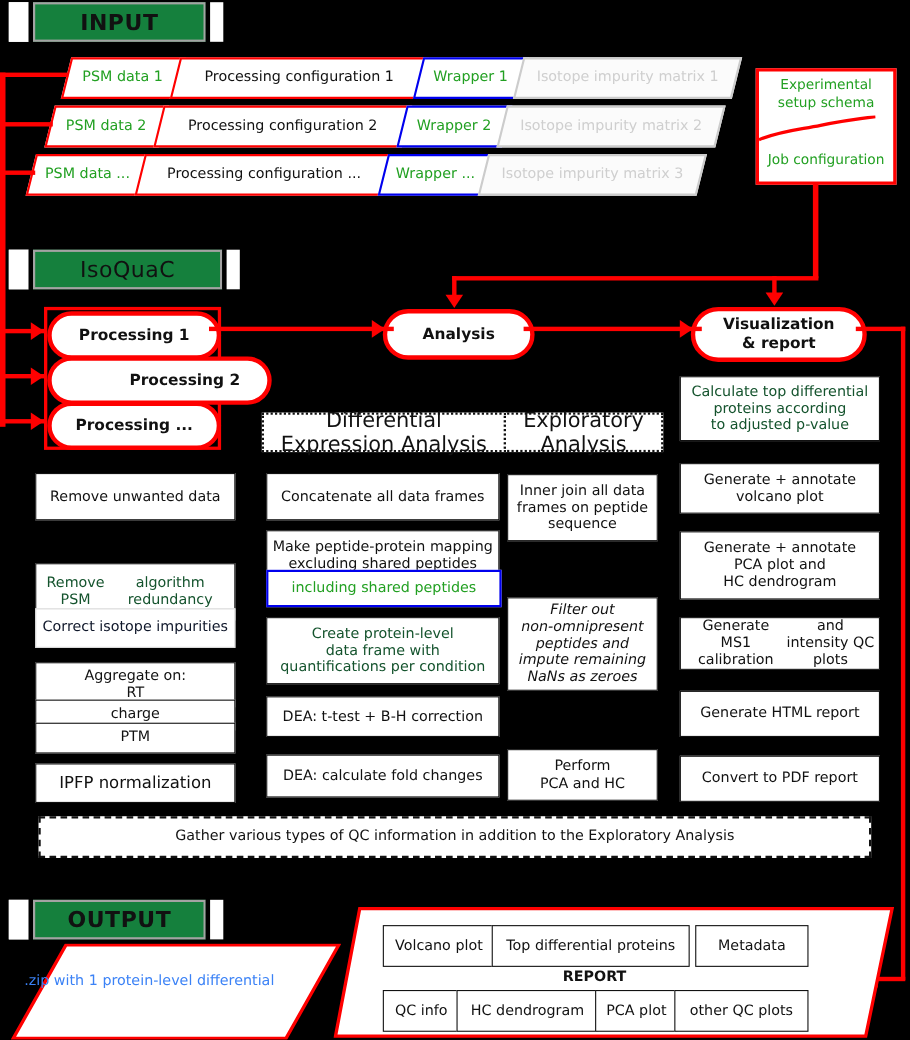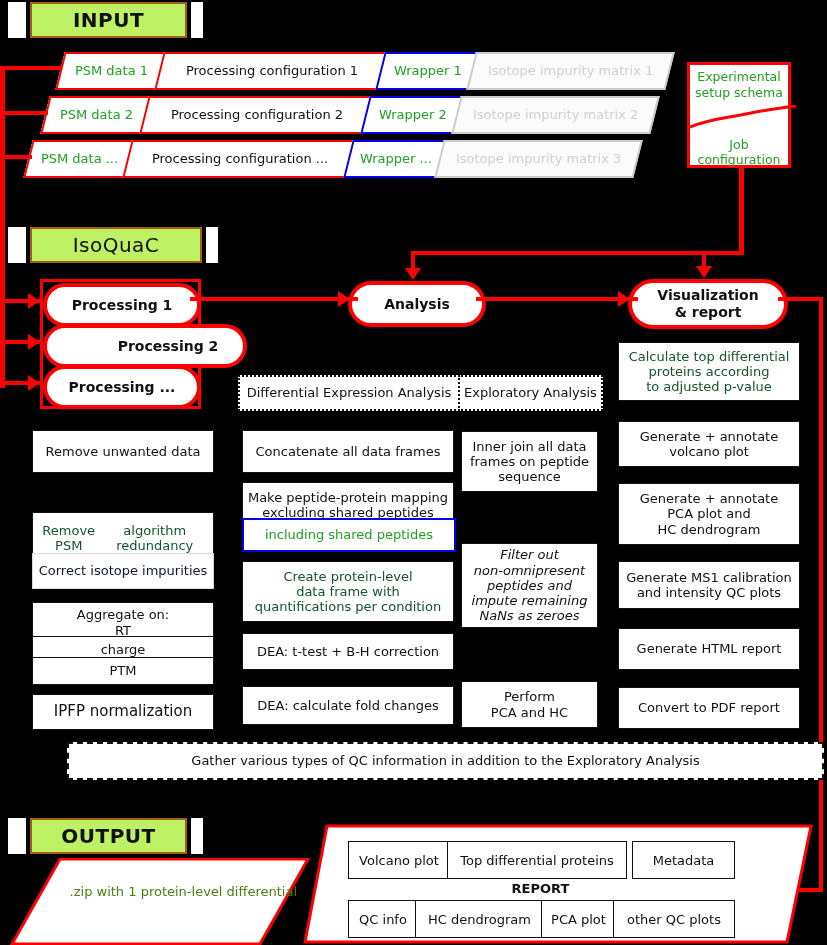--- a/index.html
+++ b/index.html
@@ -4,21 +4,21 @@
 <style>
   html,body{margin:0;padding:0;background:#000;}
   body{width:827px;height:945px;position:relative;overflow:hidden;
        font-family:"DejaVu Sans","Liberation Sans",sans-serif;}
   .abs{position:absolute;box-sizing:border-box;}
 
   
   .banner{position:absolute;height:36px;display:flex;align-items:stretch;}
   .banner .tab{width:14px;background:#fff;border:2px solid #fff;}
   .banner .gap{width:4px;background:#000;}
-  .banner .main{background:#bef264;border:2px solid #a16207;display:flex;align-items:center;
+  .banner .main{background:#15803d;border:2px solid #a3a3a3;display:flex;align-items:center;
                 justify-content:center;padding:0 14px;}
   .banner .main span{font-weight:bold;font-size:20px;color:#111;letter-spacing:.5px;}
   .banner .tab2{width:12px;background:#fff;}
 
   
   .pgram{position:absolute;background:#fff;display:flex;align-items:center;
          justify-content:center;text-align:center;font-size:13px;
          transform:skewX(-14deg);}
   .pgram>span{transform:skewX(14deg);display:block;line-height:1.15;}
   .p-red{border:2px solid #ff0000;}
@@ -28,22 +28,22 @@
   .t-black{color:#111;}
   .t-gray{color:#cfcfcf;}
 
   
   .box{position:absolute;background:#fff;border:1.5px solid #111;
        display:flex;align-items:center;justify-content:center;text-align:center;
        font-size:13px;color:#111;line-height:1.18;padding:2px 4px;}
   .box.green{color:#14532d;}
   .box.gray{border-color:#d8d8d8;color:#0f172a;}
   .box.blue{border:2px solid #0000ee;color:#22a022;}
-  .box.dotted{border:2px dotted #111;font-size:13px;}
-  .box.dashed{border:2px dashed #111;margin-left:32px;}
+  .box.dotted{border:2px dotted #111;font-size:19px;}
+  .box.dashed{border:2px dashed #111;}
 
   
   .stad{position:absolute;background:#fff;border:4px solid #ff0000;border-radius:999px;
         display:flex;align-items:center;justify-content:center;text-align:center;
         font-weight:bold;font-size:14px;color:#111;line-height:1.2;}
 
   
   .grp{position:absolute;border:3px solid #ff0000;background:transparent;}
   .grpblk{position:absolute;border:2px solid #000;background:transparent;}
 
@@ -105,21 +105,21 @@
 <div class="pgram p-red" style="left:127px;top:140px;width:222px;height:34px;">
   <span class="t-black">Processing configuration ...</span>
   </div>
 <div class="pgram p-blue" style="left:348px;top:140px;width:92px;height:34px;">
   <span class="t-green">Wrapper ...</span>
   </div>
 <div class="pgram p-gray" style="left:439px;top:140px;width:195px;height:34px;">
   <span class="t-gray">Isotope impurity matrix 3</span>
   </div>
 
-<div class="abs" style="left:687px;top:62px;width:104px;height:106px;background:#fff;border:3px solid #ff0000;">
+<div class="abs" style="left:687px;top:62px;width:128px;height:106px;background:#fff;border:3px solid #ff0000;">
   <div class="abs" style="left:0;top:4px;width:100%;text-align:center;font-size:12.5px;color:#22a022;line-height:1.25;">
     <div>Experimental</div>
     <div>setup schema</div>
   </div>
   <svg class="abs" style="left:0;top:40px;width:106px;height:26px;" viewBox="0 0 106 26" preserveAspectRatio="none">
     <path d="M0,22 C20,14 36,13 56,9 C74,5 90,3 106,1" stroke="#ff0000" stroke-width="3" fill="none"></path>
   </svg>
   <div class="abs" style="left:0;top:72px;width:100%;text-align:center;font-size:12.5px;color:#22a022;">Job configuration</div>
 </div>
 
@@ -245,21 +245,21 @@
   <span>Generate + annotate</span>
   <span>volcano plot</span>
 </div>
 
 <div class="box" style="left:618px;top:483px;width:172px;height:56px;flex-direction:column;">
   <span>Generate + annotate</span>
   <span>PCA plot and</span>
   <span>HC dendrogram</span>
 </div>
 
-<div class="box" style="left:618px;top:561px;width:172px;height:42px;flex-direction:column;align-items:center;">
+<div class="box" style="left:618px;top:561px;width:172px;height:42px;flex-direction:row;align-items:center;">
   <span>Generate MS1 calibration</span>
   <span>and intensity QC plots</span>
 </div>
 
 <div class="box" style="left:618px;top:628px;width:172px;height:36px;">Generate HTML report</div>
 
 <div class="box" style="left:618px;top:687px;width:172px;height:36px;">Convert to PDF report</div>
 
 <div class="box dashed" style="left:35px;top:742px;width:745px;height:30px;font-size:13px;">Gather various types of QC information in addition to the Exploratory Analysis</div>
 
@@ -269,21 +269,21 @@
   <div class="main" style="width:125px;">
     <span>OUTPUT</span>
   </div>
   <div class="gap"></div>
   <div class="tab2"></div>
 </div>
 
 <svg class="abs" style="left:10px;top:858px;width:300px;height:88px;">
   <polygon points="50,1 298,1 250,86 2,86" fill="#ffffff" stroke="#ff0000" stroke-width="3"></polygon>
 </svg>
-<div class="abs" style="left:22px;top:884px;width:275px;text-align:right;font-size:13px;color:#4d7c0f;line-height:1.3;">
+<div class="abs" style="left:22px;top:884px;width:275px;text-align:left;font-size:13px;color:#3b82f6;line-height:1.3;">
   <div>.zip with 1 protein-level differential</div>
 </div>
 
 <svg class="abs" style="left:303px;top:824px;width:510px;height:121px;">
   <polygon points="24,2 508,2 484,118 2,118" fill="#ffffff" stroke="#ff0000" stroke-width="3"></polygon>
 </svg>
 
 <div class="rep-cell" style="left:348px;top:841px;width:100px;height:36px;">Volcano plot</div>
 <div class="rep-cell" style="left:447px;top:841px;width:178px;height:36px;">Top differential proteins</div>
 <div class="rep-cell" style="left:632px;top:841px;width:101px;height:36px;">Metadata</div>

